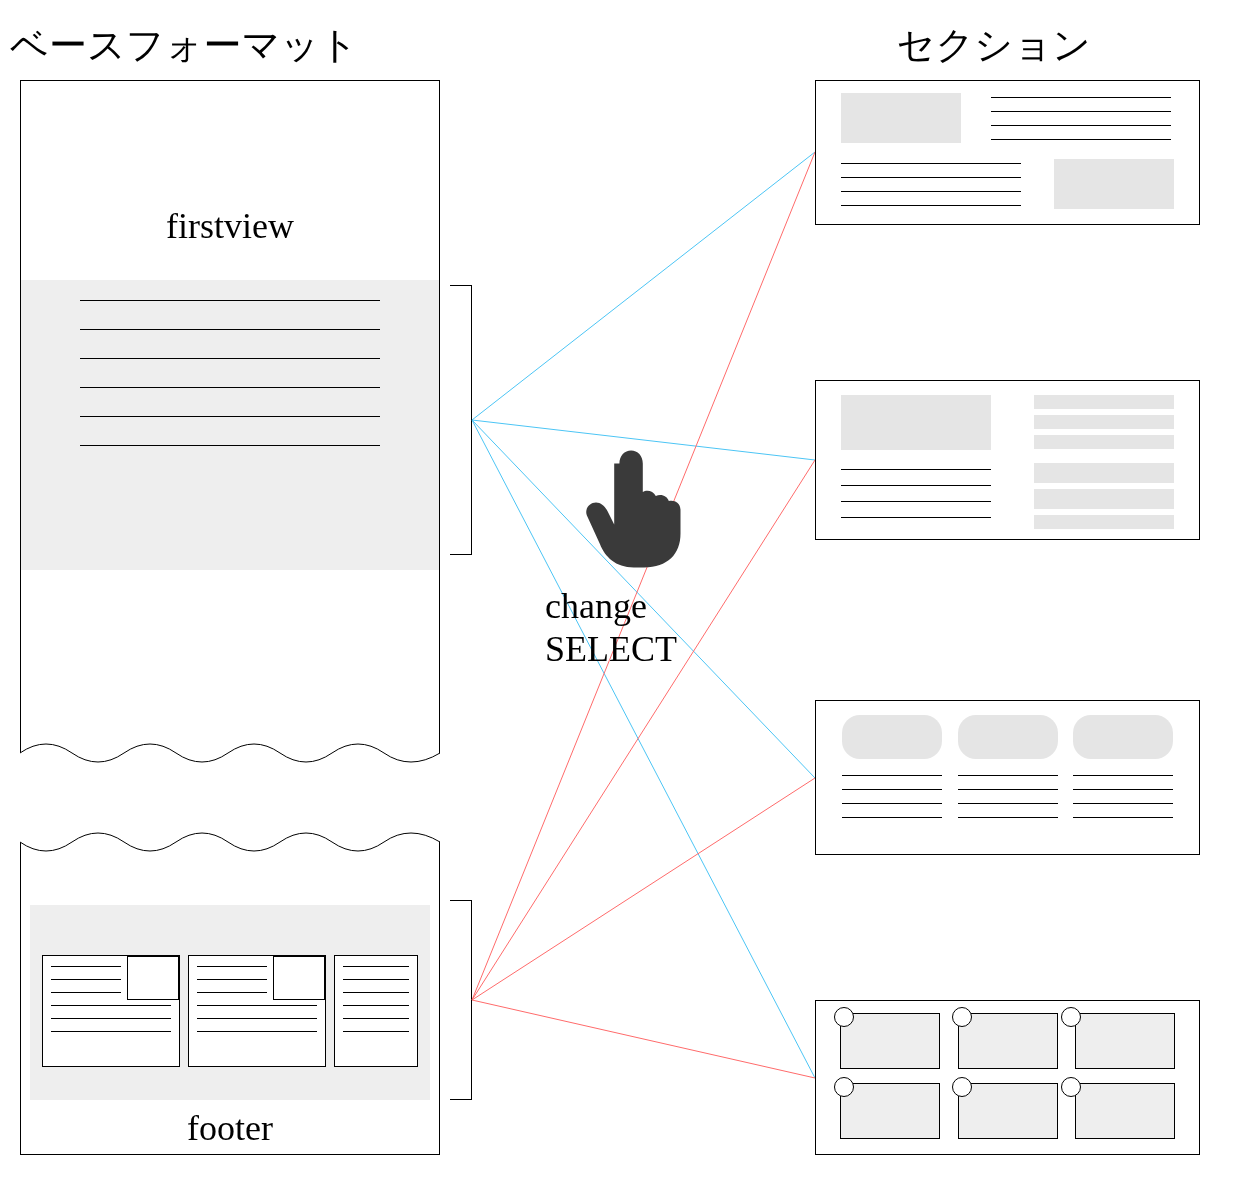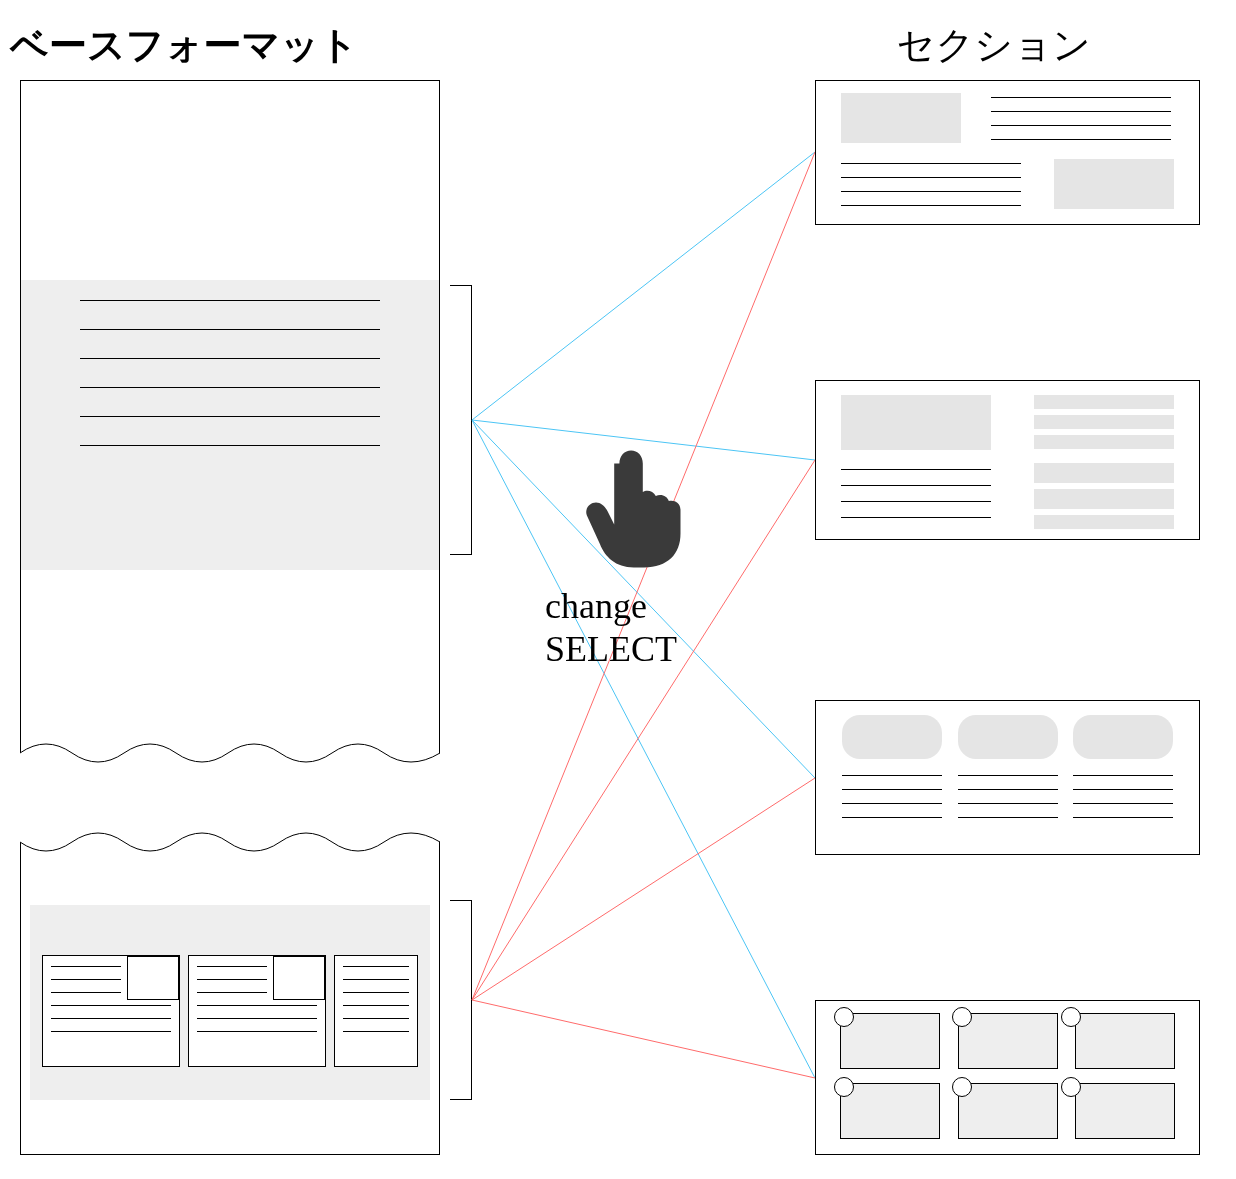--- a/index.html
+++ b/index.html
@@ -8,21 +8,21 @@
       width: 1236px;
       height: 1179px;
       position: relative;
       background: #fff;
     }
     .heading {
       position: absolute;
       font-size: 38px;
       color: #000;
     }
-    .heading-left { top: 20px; left: 10px; font-weight: bold; }
+    .heading-left { top: 20px; left: 10px; }
     .heading-right { top: 20px; right: 145px; }
 
     
     .bf-top { position: absolute; top: 80px; left: 20px; width: 420px; height: 690px; }
     .bf-top-border { position: absolute; inset: 0; border: 1px solid #000; border-bottom: none; }
     .bf-bottom { position: absolute; top: 825px; left: 20px; width: 420px; height: 330px; }
     .bf-bottom-border { position: absolute; inset: 0; border: 1px solid #000; border-top: none; }
 
     .firstview-label { position: absolute; top: 125px; left: 0; right: 0; text-align: center; font-size: 36px; }
     .grey-block { position: absolute; background: #eee; }
@@ -67,20 +67,21 @@
     .connectors { position: absolute; inset: 0; pointer-events: none; }
   </style>
 </head>
 <body>
 
 <div class="heading heading-left">ベースフォーマット</div>
 <div class="heading heading-right">セクション</div>
 
 <div class="bf-top">
   <div class="bf-top-border"></div>
+  <div class="firstview-label">firstview</div>
   <div class="grey-block" style="top:200px;left:1px;right:1px;height:290px;"></div>
   <div class="content-block-lines">
     <div class="hr-line"></div>
       <div class="hr-line"></div>
       <div class="hr-line"></div>
     <div class="hr-line"></div>
       <div class="hr-line"></div>
       <div class="hr-line"></div>
   </div>
   <div class="wave" style="bottom:-1px;">
@@ -120,20 +121,21 @@
     </div>
     <div class="footer-card small">
       <div class="tline"></div>
         <div class="tline"></div>
         <div class="tline"></div>
       <div class="tline"></div>
         <div class="tline"></div>
         <div class="tline"></div>
     </div>
   </div>
+  <div class="footer-label">footer</div>
 </div>
 
 <div class="bracket bracket-1"></div>
 <div class="bracket bracket-2"></div>
 
 <svg class="connectors" width="1236" height="1179">
   <g stroke-width="1" fill="none">
     <line x1="472" y1="420" x2="815" y2="152" stroke="#4cc5f5"></line>
     <line x1="472" y1="420" x2="815" y2="460" stroke="#4cc5f5"></line>
     <line x1="472" y1="420" x2="815" y2="778" stroke="#4cc5f5"></line>

